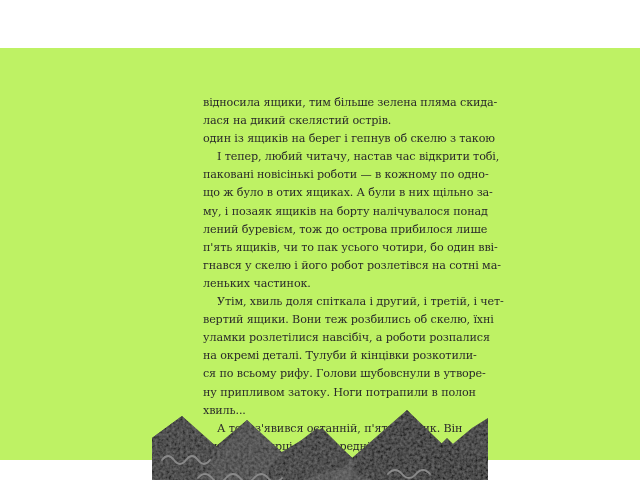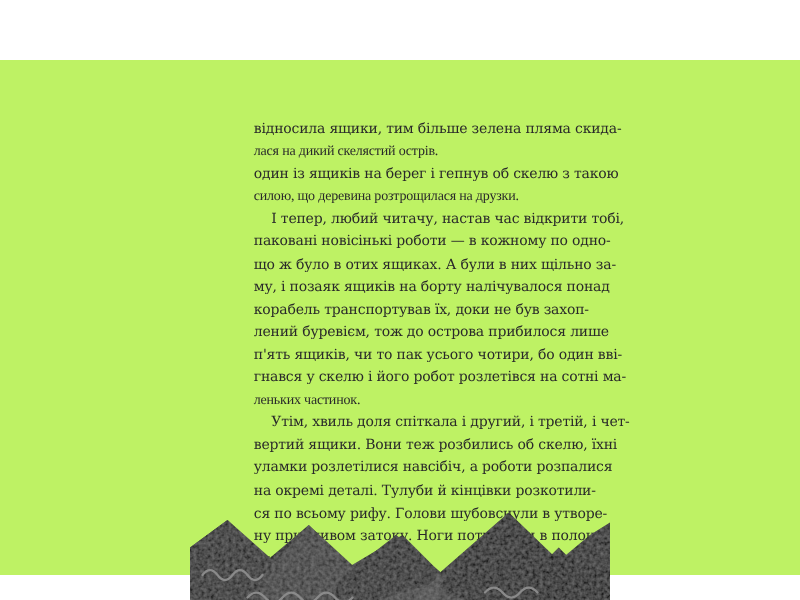--- a/index.html
+++ b/index.html
@@ -21,41 +21,39 @@
     line-height: 18.1px;
     letter-spacing: -0.15px;
   }
   .line {
     display: block;
     white-space: nowrap;
     text-align: justify;
     text-align-last: justify;
     height: 18.1px;
   }
-  .line.last { text-align-last: left; font-family: Liberation Serif, serif; }
+  .line.last { text-align-last: left; }
   .line.indent { padding-left: 14px; }
   .illustration {
     position: absolute; left: 152px; top: 360px; width: 336px; height: 120px;
   }
   .illustration svg { display: block; }
 </style>
 </head>
 <body>
 
 <div class="page">
   <div class="text-block" id="text-block">
       <span class="line">відносила ящики, тим більше зелена пляма скида-</span>
       <span class="line last">лася на дикий скелястий острів.</span>
       <span class="line">один із ящиків на берег і гепнув об скелю з такою</span>
-      <span class="line last">силою, що деревина розтрощилася на друзки.</span>
       <span class="line indent">І тепер, любий читачу, настав час відкрити тобі,</span>
       <span class="line">паковані новісінькі роботи — в кожному по одно-</span>
       <span class="line">що ж було в отих ящиках. А були в них щільно за-</span>
       <span class="line">му, і позаяк ящиків на борту налічувалося понад</span>
-      <span class="line">корабель транспортував їх, доки не був захоп-</span>
       <span class="line">лений буревієм, тож до острова прибилося лише</span>
       <span class="line">п'ять ящиків, чи то пак усього чотири, бо один вві-</span>
       <span class="line">гнався у скелю і його робот розлетівся на сотні ма-</span>
       <span class="line last">леньких частинок.</span>
       <span class="line indent">Утім, хвиль доля спіткала і другий, і третій, і чет-</span>
       <span class="line">вертий ящики. Вони теж розбились об скелю, їхні</span>
       <span class="line">уламки розлетілися навсібіч, а роботи розпалися</span>
       <span class="line">на окремі деталі. Тулуби й кінцівки розкотили-</span>
       <span class="line">ся по всьому рифу. Голови шубовснули в утворе-</span>
       <span class="line">ну припливом затоку. Ноги потрапили в полон</span>

